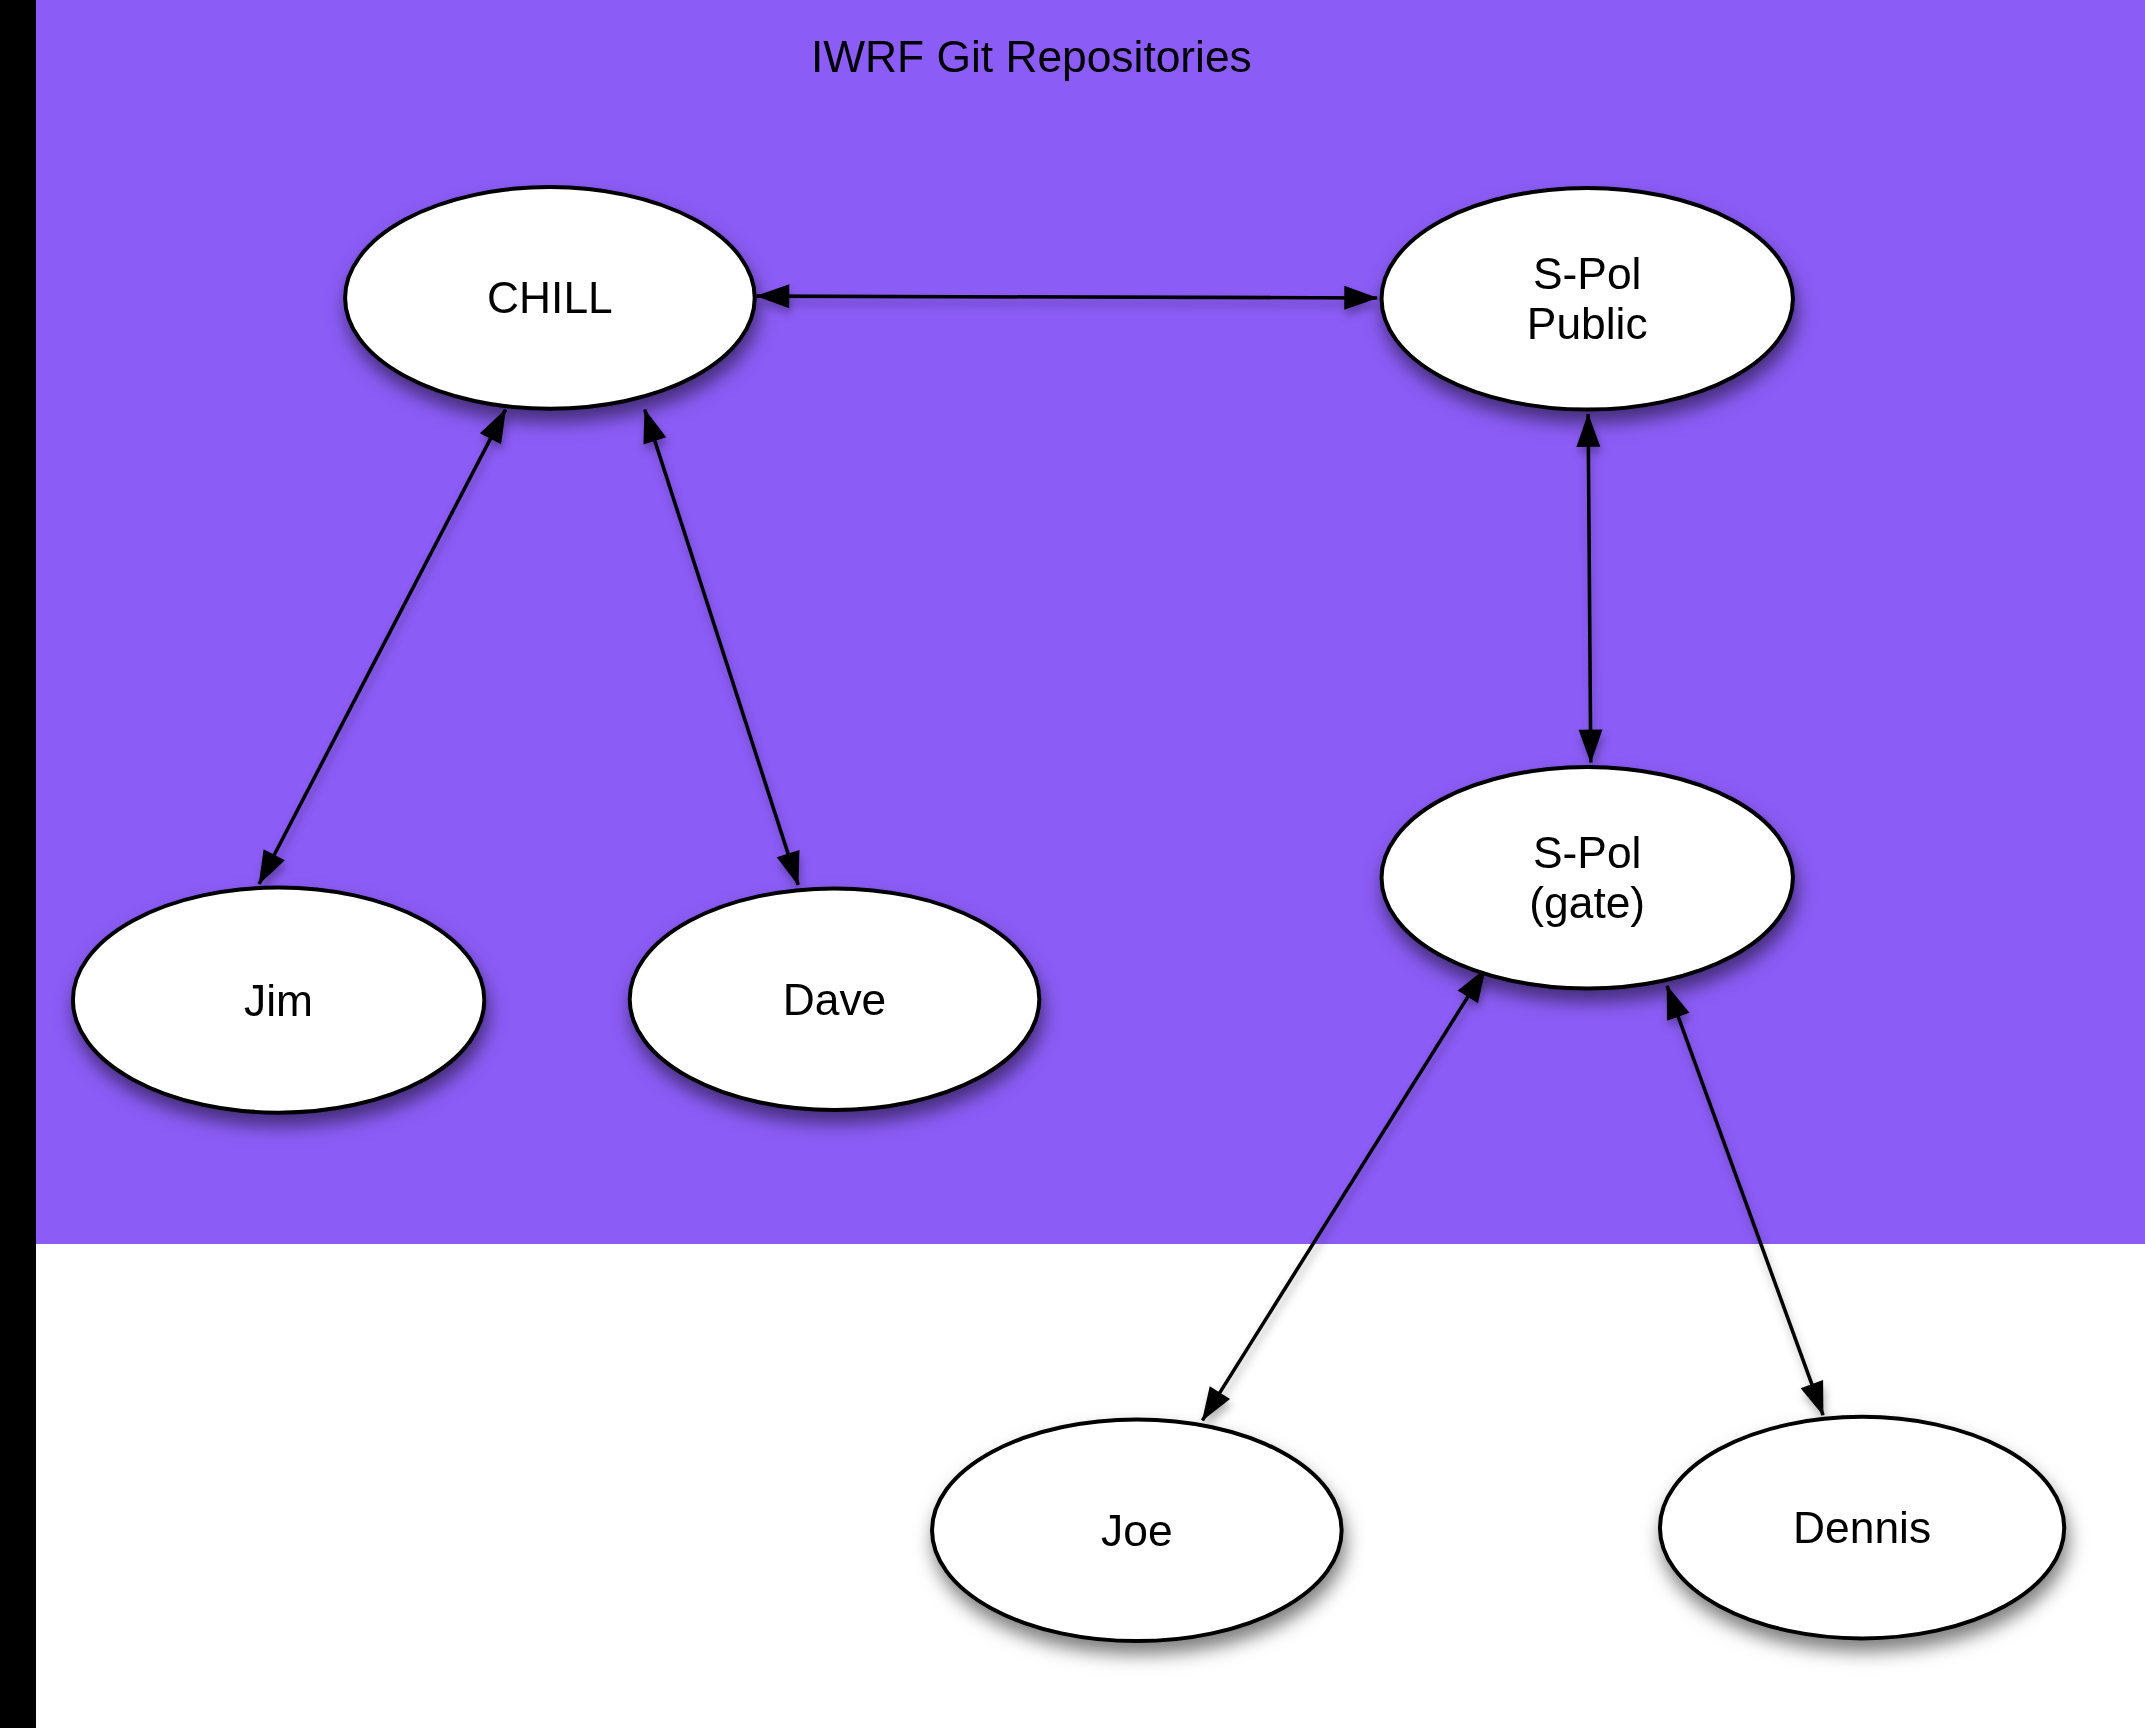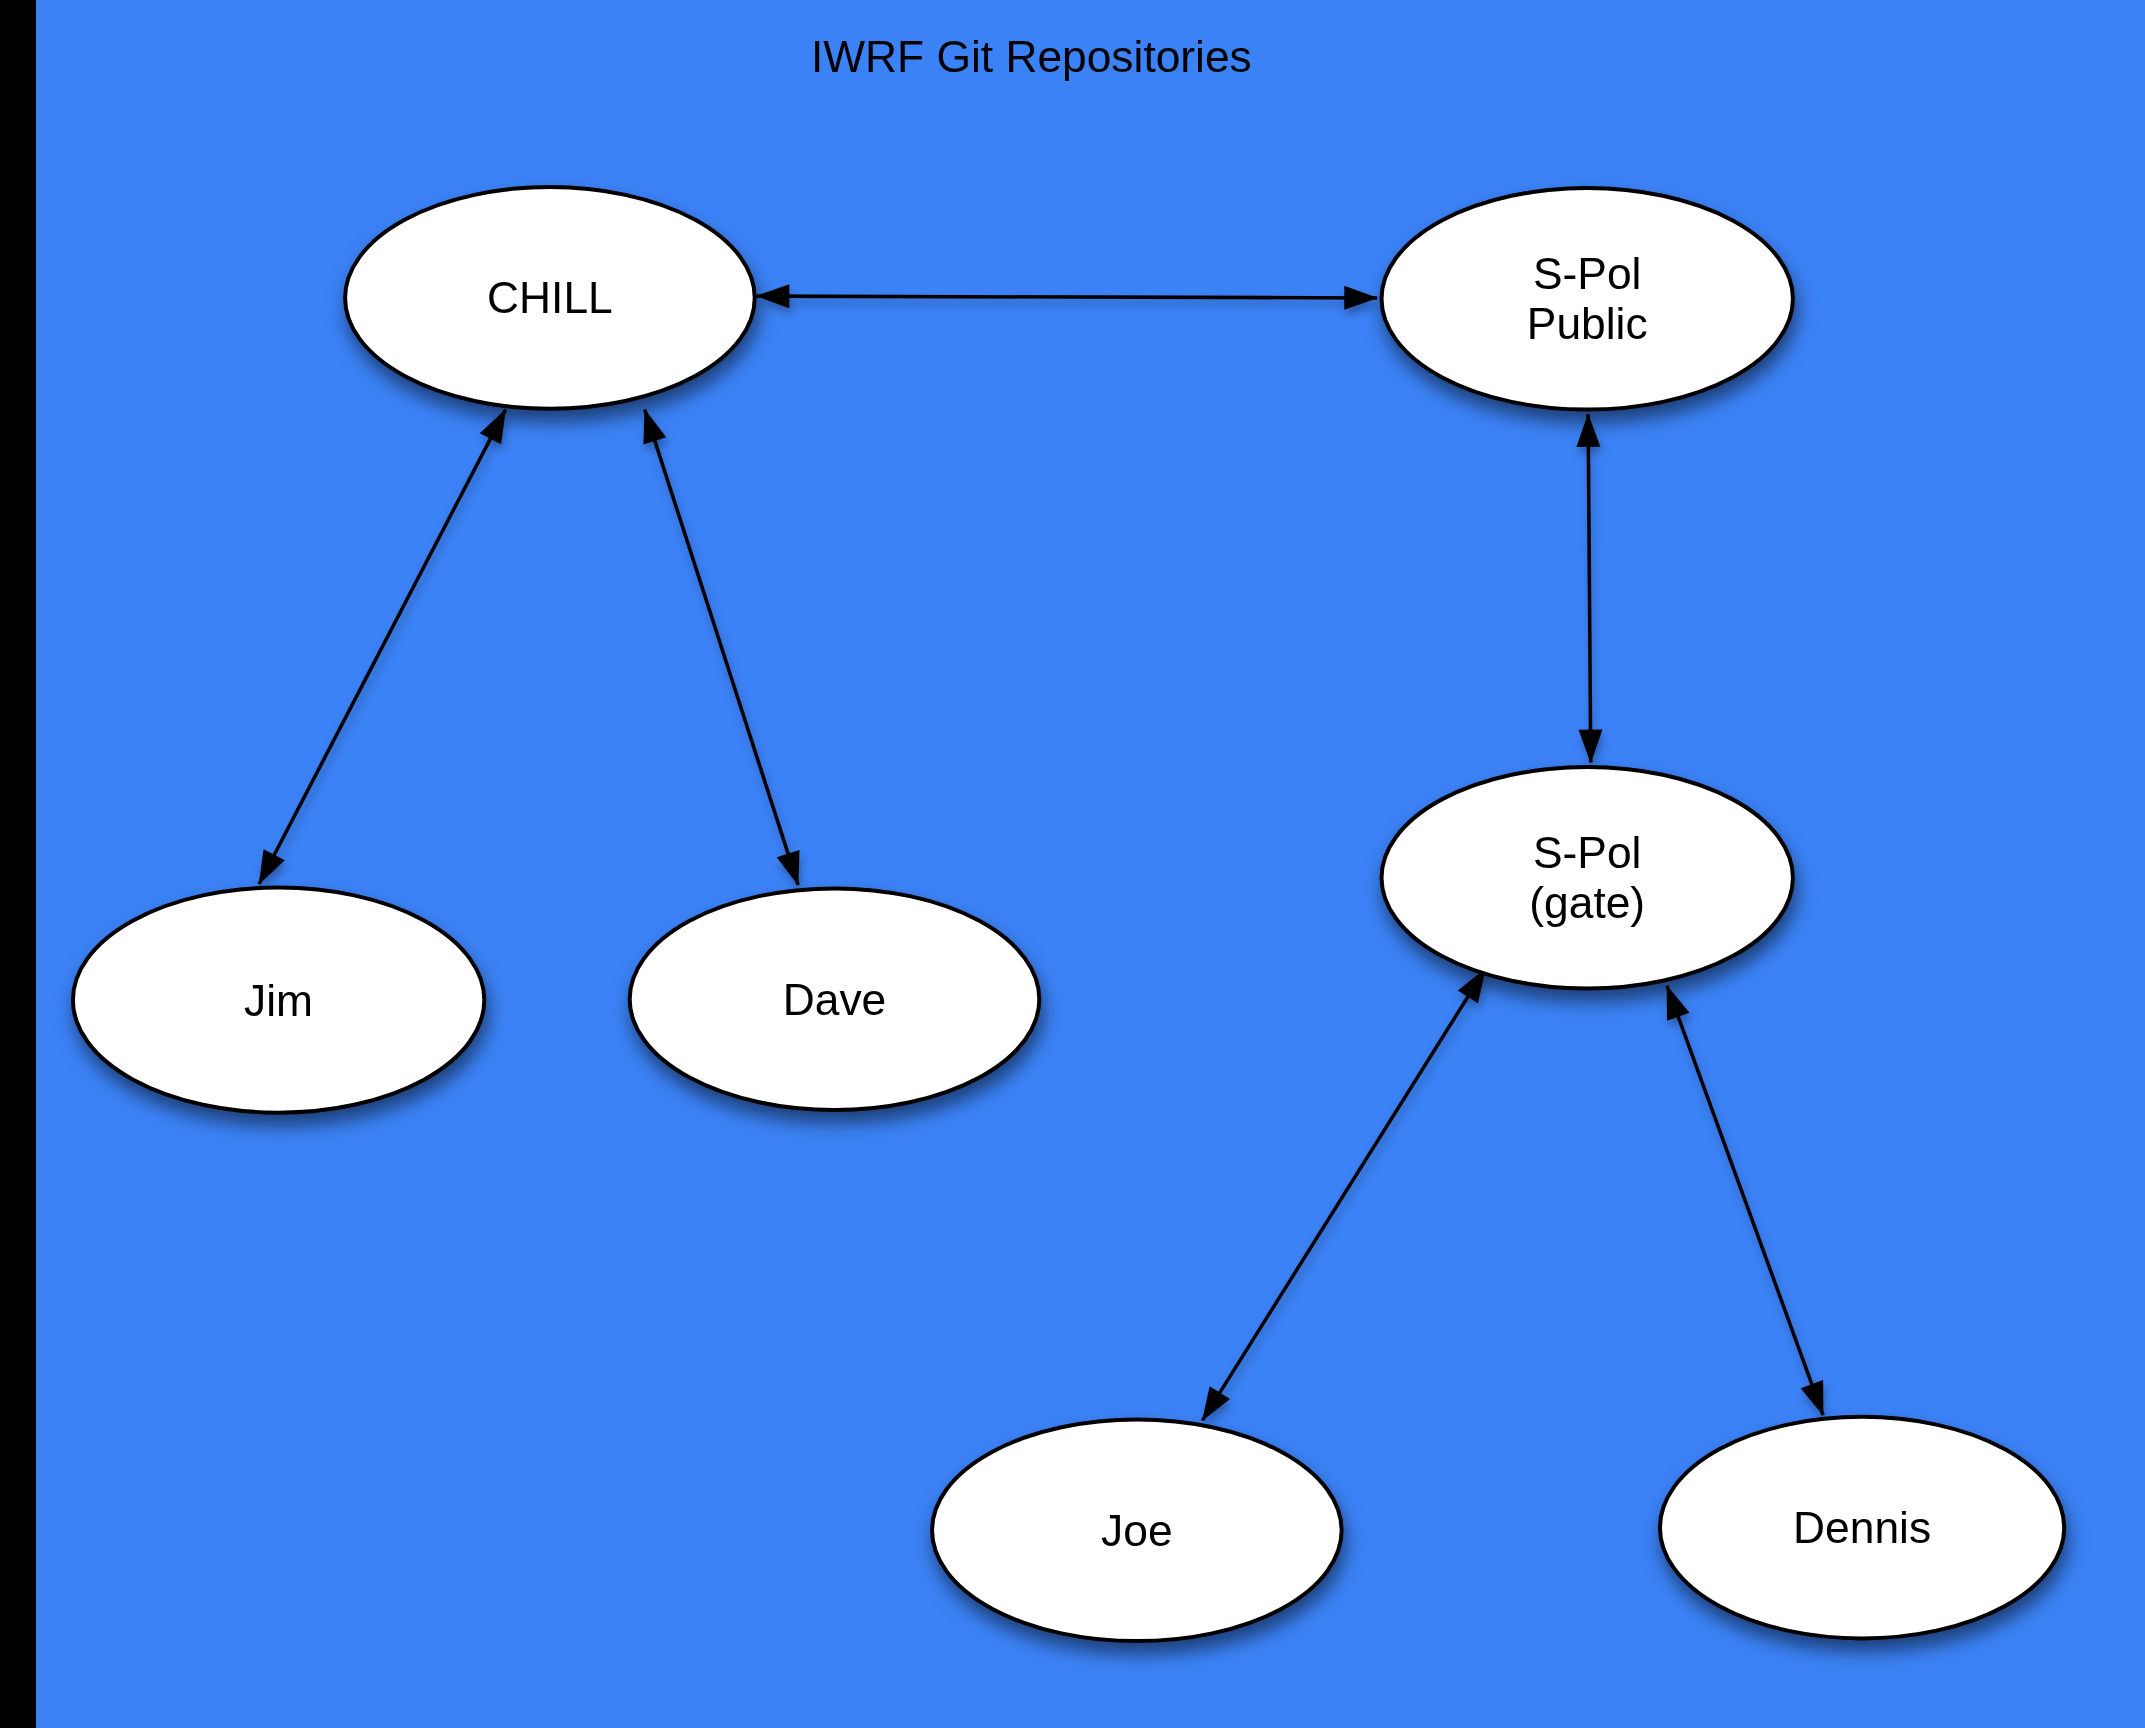--- a/index.html
+++ b/index.html
@@ -7,22 +7,22 @@
     padding: 0;
     background: #ffffff;
     width: 2146px;
     height: 1728px;
     overflow: hidden;
     font-family: "Liberation Sans", "DejaVu Sans", sans-serif;
   }
   .canvas {
     position: relative;
     width: 2146px;
-    height: 1728px;
-    background: #3b82f6;
+    height: 1244px;
+    background: #8b5cf6;
   }
   .left-bar {
     position: absolute;
     left: 0;
     top: 0;
     width: 36px;
     height: 1728px;
     background: #000000;
   }
   svg.diagram {

